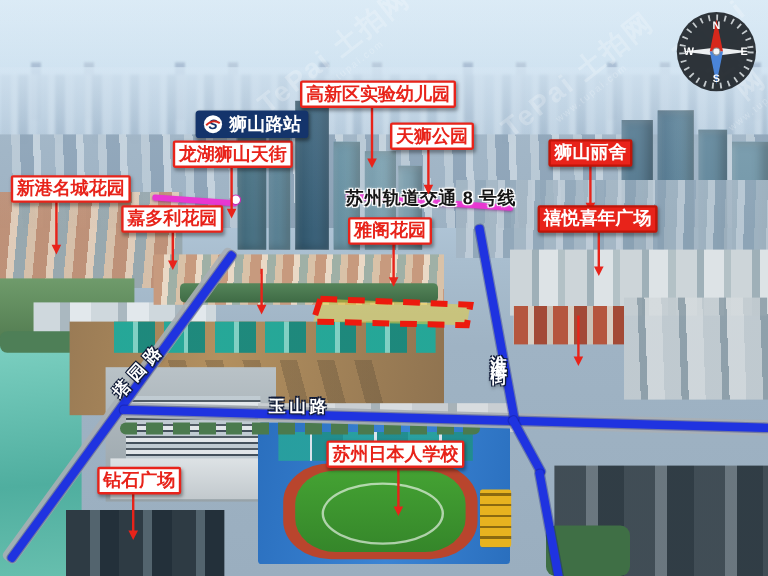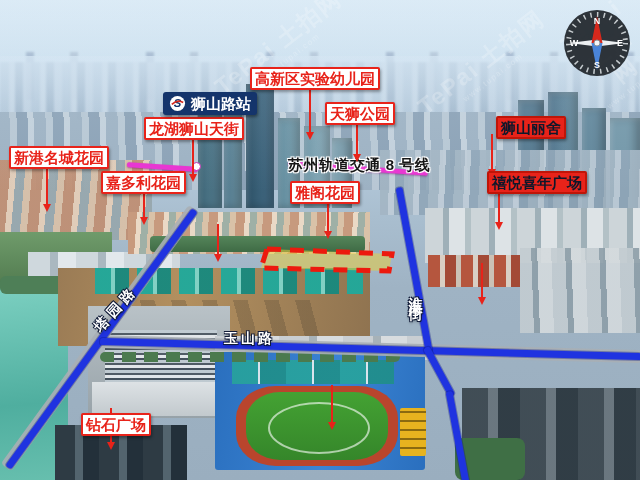--- a/index.html
+++ b/index.html
@@ -17,21 +17,21 @@
   .metro-dot{position:absolute;width:7px;height:7px;border-radius:50%;background:#fff;border:1px solid #c02fb2;z-index:13;}
   .roadname{position:absolute;z-index:20;color:#fff;font-weight:bold;font-size:14px;letter-spacing:3px;white-space:nowrap;
             text-shadow:-1px -1px 0 #101b38,1px -1px 0 #101b38,-1px 1px 0 #101b38,1px 1px 0 #101b38,0 2px 3px rgba(0,0,0,.4);}
   .roadname.vert{writing-mode:vertical-rl;letter-spacing:6px;}
   .metrotext{position:absolute;z-index:20;color:#151515;font-weight:bold;font-size:15px;letter-spacing:.5px;white-space:nowrap;
              text-shadow:-1px -1px 0 #fff,1px -1px 0 #fff,-1px 1px 0 #fff,1px 1px 0 #fff,0 0 3px #fff;}
   .leader{position:absolute;width:2px;background:#e8231a;z-index:40;}
   .leader::after{content:"";position:absolute;left:-3.5px;bottom:-7px;border:4.5px solid transparent;border-top:8px solid #e8231a;border-bottom:none;}
   .poi{position:absolute;z-index:50;background:#fff;border:2px solid #e8231a;color:#e8231a;font-weight:bold;font-size:15px;
        line-height:1;padding:2px 3px;white-space:nowrap;border-radius:2px;box-shadow:1px 2px 3px rgba(0,0,0,.35);}
-  .poi.solid{background:#e8231a;color:#0f172a;border-color:#c01508;margin-left:39px;}
+  .poi.solid{background:#e8231a;color:#ffffff;border-color:#c01508;}
   .station{position:absolute;z-index:50;background:#14346b;color:#fff;font-weight:bold;font-size:15px;line-height:1;
            padding:3px 6px;border-radius:3px;display:flex;align-items:center;gap:5px;box-shadow:1px 2px 3px rgba(0,0,0,.4);}
   .wm{position:absolute;z-index:30;color:#fff;opacity:.22;transform:rotate(-38deg);text-align:center;pointer-events:none;line-height:1.2;}
   .wm .big{font-size:23px;font-weight:bold;letter-spacing:2px;}
   .wm .small{font-size:8px;letter-spacing:1.5px;}
   .footer{position:absolute;right:5px;bottom:4px;z-index:60;display:flex;align-items:center;color:#fff;
           text-shadow:0 1px 3px rgba(0,0,0,.5);}
   .f-logo{text-align:center;line-height:1;}
   .f-logo .latin{font-style:italic;font-weight:bold;font-size:21px;letter-spacing:0;}
   .f-logo .cn{font-weight:bold;font-size:18px;}
@@ -148,21 +148,22 @@
   <div class="leader" style="left:331px;top:385px;height:38px;"></div>
 
   <div class="poi" style="left:9px;top:146px;">新港名城花园</div>
   <div class="poi" style="left:101px;top:171px;">嘉多利花园</div>
   <div class="poi" style="left:144px;top:117px;">龙湖狮山天街</div>
   <div class="poi" style="left:250px;top:67px;">高新区实验幼儿园</div>
   <div class="poi" style="left:325px;top:102px;">天狮公园</div>
   <div class="poi solid" style="left:457px;top:116px;">狮山丽舍</div>
   <div class="poi solid" style="left:448px;top:171px;text-align:center;">禧悦喜年广场</div>
   <div class="poi" style="left:290px;top:181px;">雅阁花园</div>
-  <div class="poi" style="left:81px;top:389px;margin-top:24px;">钻石广场</div>
+  <div class="poi" style="left:81px;top:389px;">钻石广场</div>
+  <div class="poi" style="left:272px;top:367px;">苏州日本人学校</div>
 
   <div class="station" style="left:163px;top:92px;">
     <svg width="17" height="17" viewBox="0 0 18 18">
       <circle cx="9" cy="9" r="8" fill="#ffffff"></circle>
       <text x="9" y="13" font-size="12" font-weight="bold" font-style="italic" fill="#14346b" text-anchor="middle">S</text>
       <path d="M3 10 Q9 4 15 8" stroke="#d6281c" stroke-width="1.8" fill="none"></path>
     </svg>
     <span>狮山路站</span>
   </div>
 

